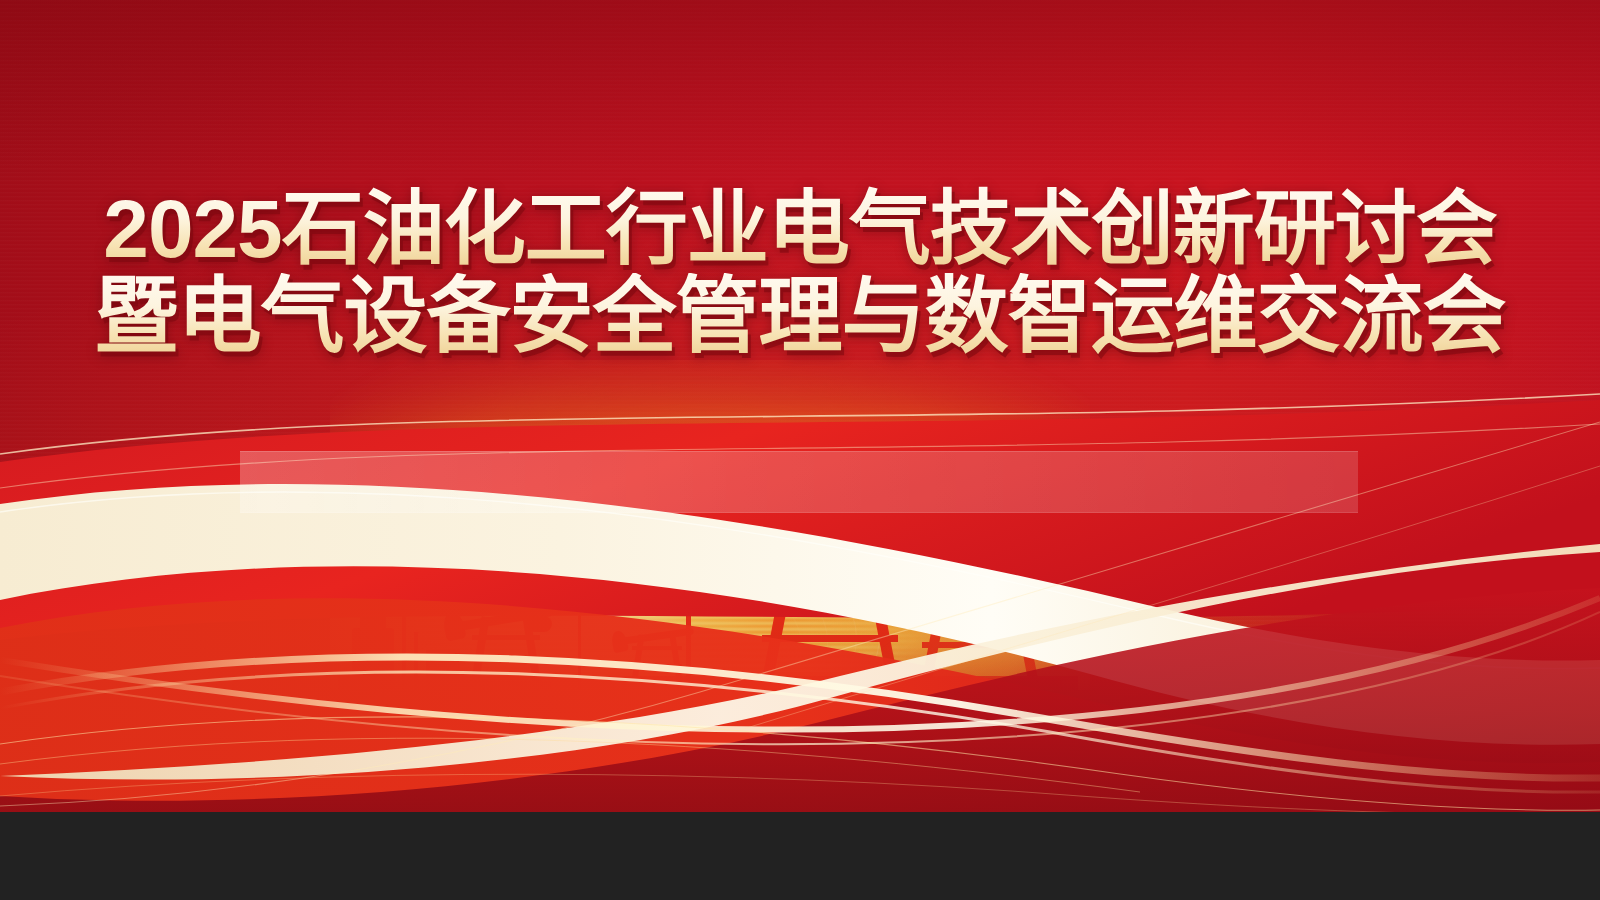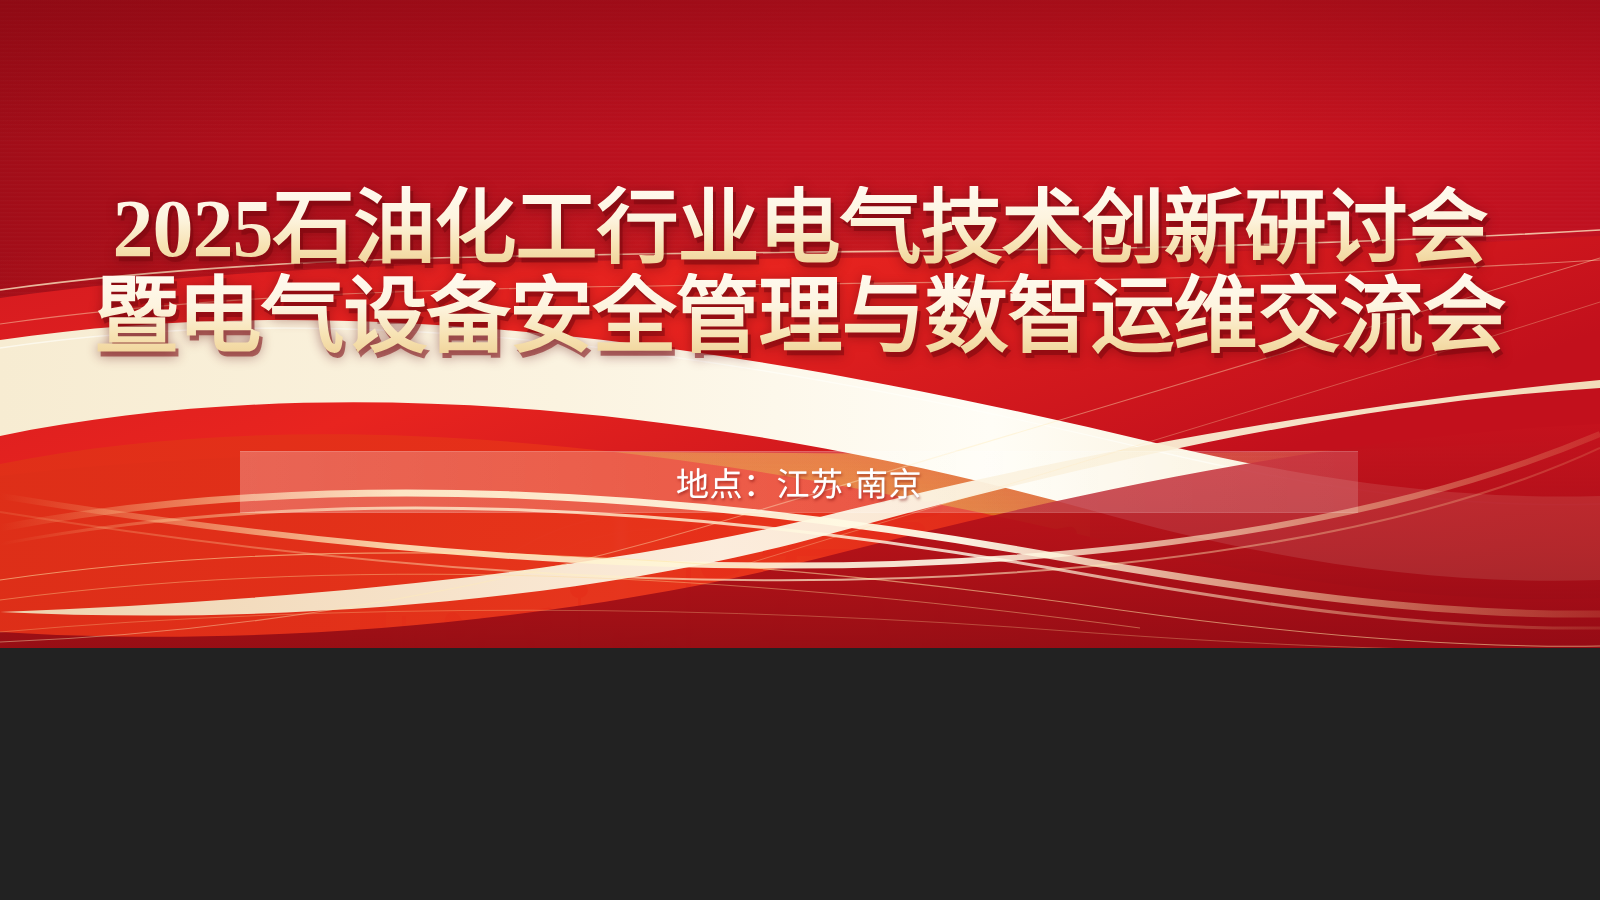--- a/index.html
+++ b/index.html
@@ -2,23 +2,23 @@
 <html lang="zh-CN"><head>
 <meta charset="utf-8">
 <title>Conference Banner</title>
 <style>
   html,body{margin:0;padding:0;background:#222;}
   *{box-sizing:border-box;}
 
   #banner{
     position:relative;
     width:1600px;
-    height:648px;
+    height:812px;
     overflow:hidden;
-    font-family:Liberation Serif, serif;
+    font-family:Liberation Sans, sans-serif;
     background:#b8101c;
   }
 
   
   .bg-base{
     position:absolute; inset:0;
     background:
       radial-gradient(120% 90% at 50% 78%, rgba(255,150,40,.55) 0%, rgba(220,60,25,.22) 32%, rgba(180,16,28,0) 60%),
       linear-gradient(100deg,#a00d18 0%, #b20f1c 22%, #c01220 48%, #c9141f 72%, #bd1020 100%);
   }
@@ -275,16 +275,15 @@
       <path d="M0,404 C340,374 720,376 1080,404 C1300,420 1460,424 1600,422" stroke="rgba(255,215,150,.3)" stroke-width="1" fill="none"></path>
     </svg>
   </div>
 
   <div class="headline">
     <span class="hl-line l1">2025石油化工行业电气技术创新研讨会</span>
     <span class="hl-line l2">暨电气设备安全管理与数智运维交流会</span>
   </div>
 
   <div class="infobar">
-    <span class="info-item">地点：江苏·南京</span>
   </div>
 
 </div>
 
 </body></html>

